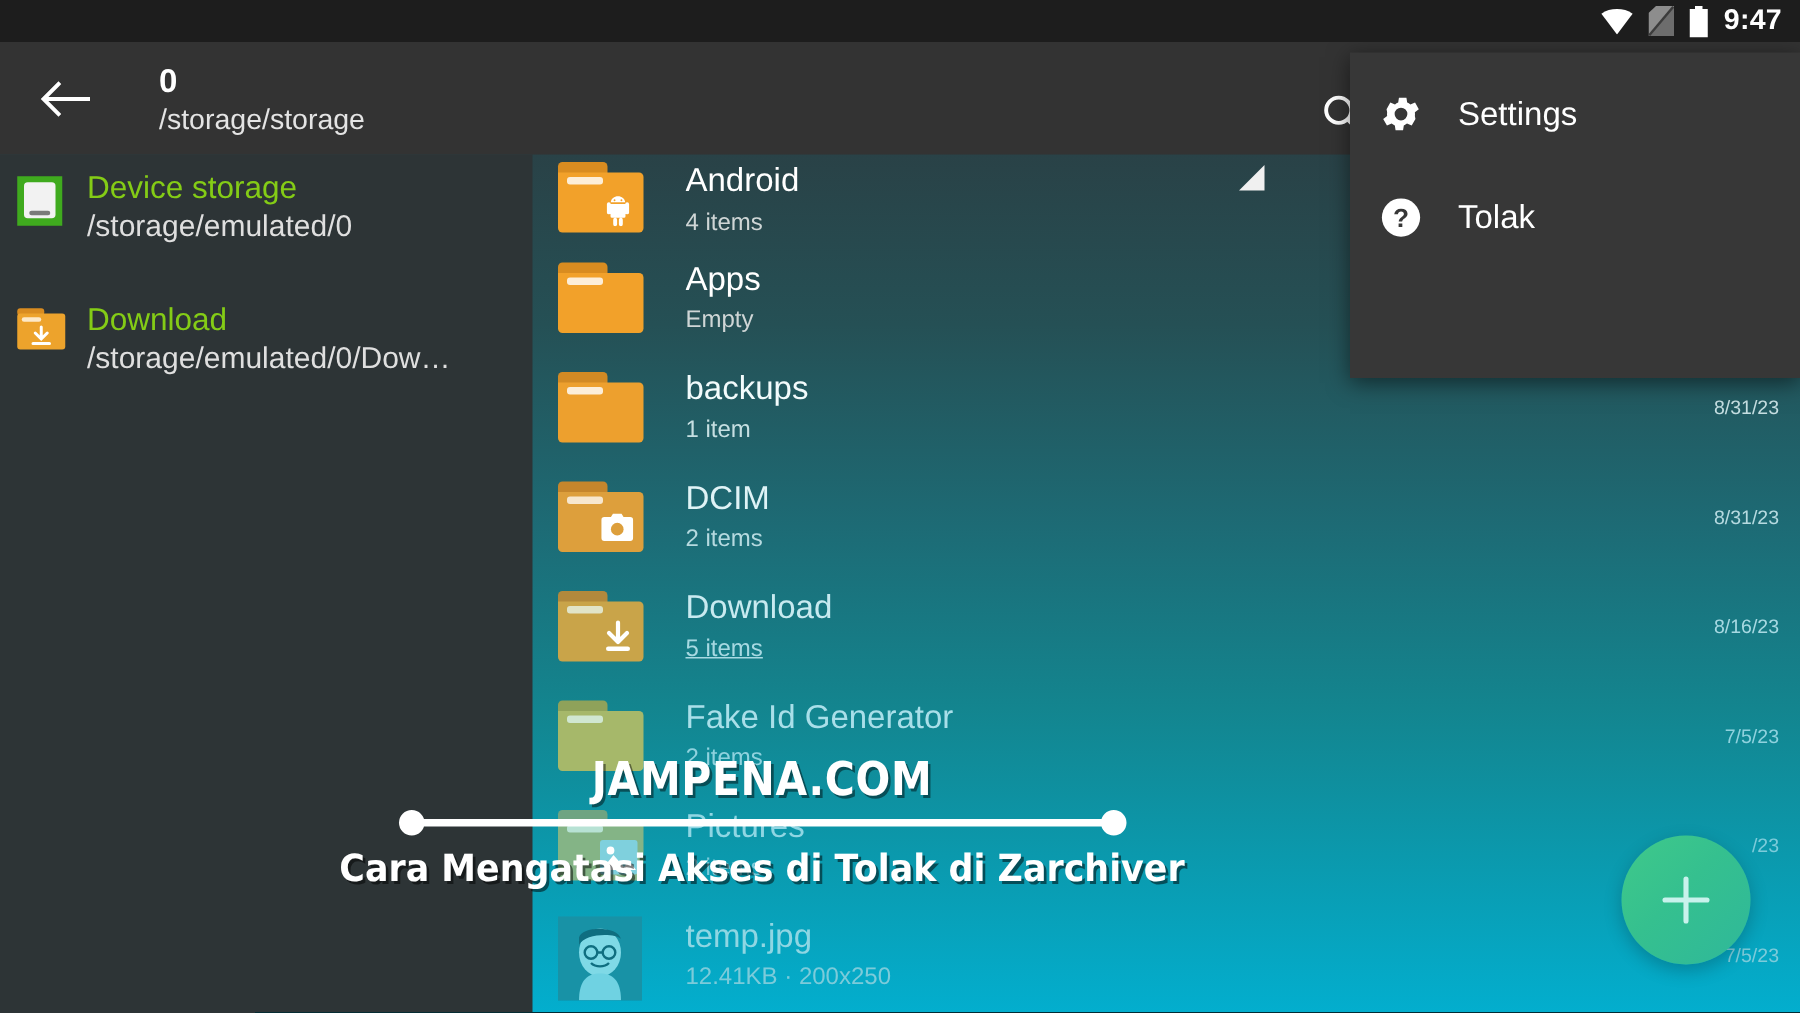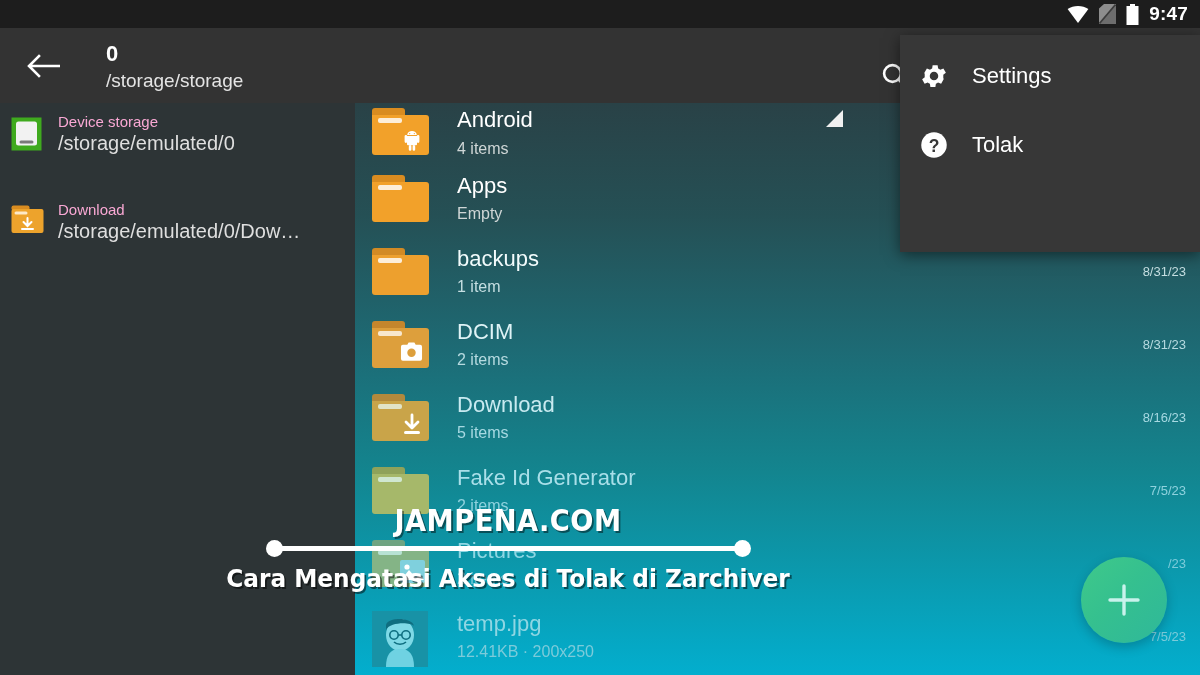--- a/index.html
+++ b/index.html
@@ -109,21 +109,21 @@
   }
   .side-item {
     position: relative;
     height: 88px;
     padding-left: 11px; padding-top: 10px;
     display: flex; gap: 13px; align-items: flex-start;
   }
   .side-ico { flex: 0 0 34px; margin-top: 4px; }
   .side-texts { min-width: 0; overflow: hidden; }
   .side-title {
-    color: #f9a8d4; font-size: 15px; line-height: 1.22;
+    color: #84cc16; font-size: 21px; line-height: 1.22;
     white-space: nowrap;
   }
   .side-path {
     color: #dfdfdf; font-size: 20px; line-height: 1.25;
     white-space: nowrap; overflow: hidden;
   }
 
   
   .filelist {
     position: absolute; top: 103px; left: 355px;
@@ -440,21 +440,21 @@
           <span class="badge">
             <svg width="22" height="24" viewBox="0 0 22 24">
               <path d="M11 2 V14 M5 9 L11 15 L17 9" stroke="#ffffff" stroke-width="2.8" fill="none" stroke-linecap="round" stroke-linejoin="round"></path>
               <rect x="3" y="18" width="16" height="3" rx="1.5" fill="#ffffff"></rect>
             </svg>
           </span>
         </span>
       </span>
       <span class="row-text" style="display: block;">
         <span class="row-name" style="display: block;">Download</span>
-        <span class="row-sub" style="display: block;">5 items</span>
+        <span class="row-sub" style="display: block; text-decoration: underline;">5 items</span>
       </span>
       <span class="row-date">8/16/23</span>
     </div>
 
     <div class="row t4">
       <span class="row-ico">
         <span class="folder">
           <span class="tab" style="background:#8fa25a"></span>
           <span class="body" style="background:#a6b86a"></span>
           <span class="strip" style="background:rgba(225,250,250,.72)"></span>

